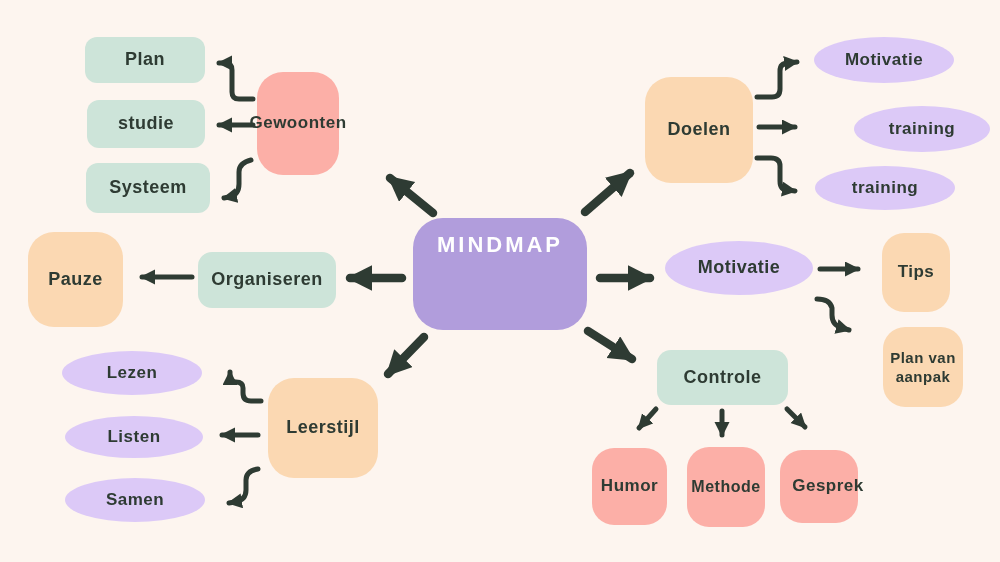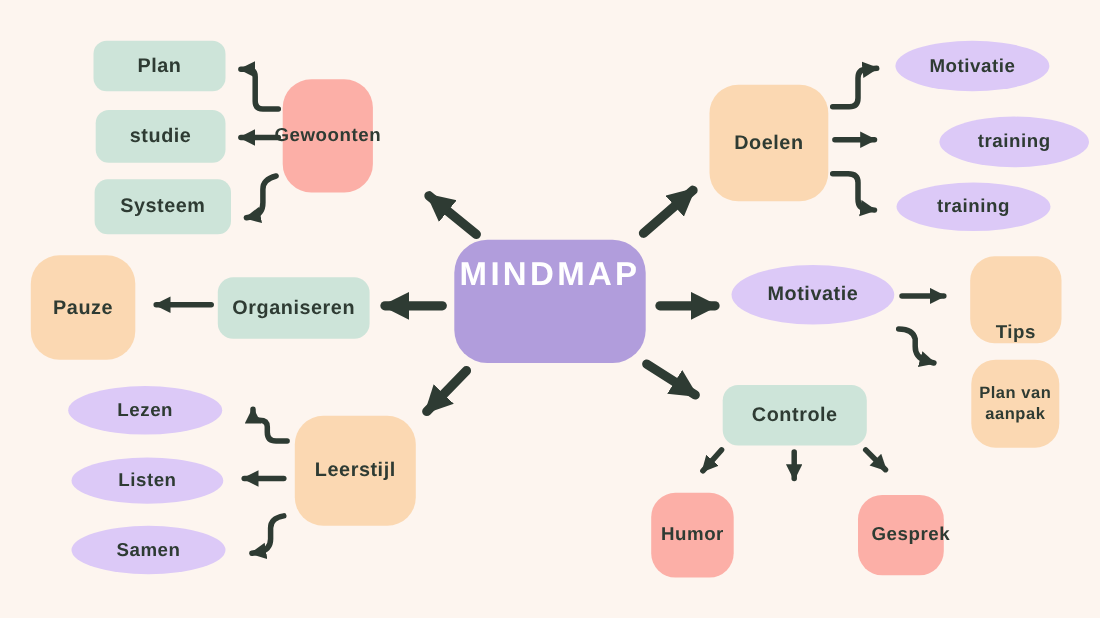--- a/index.html
+++ b/index.html
@@ -27,21 +27,21 @@
   .salmon{background:#fcafa7;border-radius:26px;}
   .salmon.small{border-radius:22px;}
   .peach{background:#fbd8b2;border-radius:26px;}
   .peach.small{border-radius:22px;font-size:17px;}
   .lilac{background:#dcc9f7;border-radius:50%;font-size:17px;}
   .center-node{
     background:#b19ddc;border-radius:30px;
     color:#ffffff;
     align-items:flex-start;
     padding-top:14px;
-    font-size:30px;
+    font-size:22px;
     font-weight:800;
     letter-spacing:3px;
   }
   .wrap2{font-size:15px;line-height:1.3;padding:4px;}
   
   .n-mindmap{left:413px;top:218px;width:174px;height:112px;}
   .n-gewoonten{left:257px;top:72px;width:82px;height:103px;font-size:17px;}
   .n-plan{left:85px;top:37px;width:120px;height:46px;}
   .n-studie{left:87px;top:100px;width:118px;height:48px;}
   .n-systeem{left:86px;top:163px;width:124px;height:50px;}
@@ -49,21 +49,21 @@
   .n-pauze{left:28px;top:232px;width:95px;height:95px;}
   .n-leerstijl{left:268px;top:378px;width:110px;height:100px;}
   .n-lezen{left:62px;top:351px;width:140px;height:44px;}
   .n-listen{left:65px;top:416px;width:138px;height:42px;}
   .n-samen{left:65px;top:478px;width:140px;height:44px;}
   .n-doelen{left:645px;top:77px;width:108px;height:106px;}
   .n-onderzoek{left:814px;top:37px;width:140px;height:46px;}
   .n-training{left:854px;top:106px;width:136px;height:46px;}
   .n-conclusie{left:815px;top:166px;width:140px;height:44px;}
   .n-motivatie{left:665px;top:241px;width:148px;height:54px;font-size:18px;}
-  .n-tips{left:882px;top:233px;width:83px;height:79px;align-items:flex-end;}
+  .n-tips{left:882px;top:233px;width:68px;height:79px;}
   .n-planvanaanpak{left:883px;top:327px;width:80px;height:80px;}
   .n-controle{left:657px;top:350px;width:131px;height:55px;}
   .n-humor{left:592px;top:448px;width:75px;height:77px;font-size:17px;text-align:right;}
   .n-methode{left:687px;top:447px;width:78px;height:80px;font-size:16px;}
   .n-gesprek{left:780px;top:450px;width:78px;height:73px;font-size:17px;padding-left:18px;}
 </style>
 </head>
 <body>
 
 <div class="canvas">
@@ -165,17 +165,20 @@
   <div class="node peach small n-planvanaanpak">
     <span class="wrap2">Plan van aanpak</span>
   </div>
 
   <div class="node mint big n-controle">
     <span>Controle</span>
   </div>
   <div class="node salmon small n-humor">
     <span>Humor</span>
   </div>
+  <div class="node salmon small n-methode">
+    <span>Methode</span>
+  </div>
   <div class="node salmon small n-gesprek">
     <span>Gesprek</span>
   </div>
 
 </div>
 
 </body></html>

